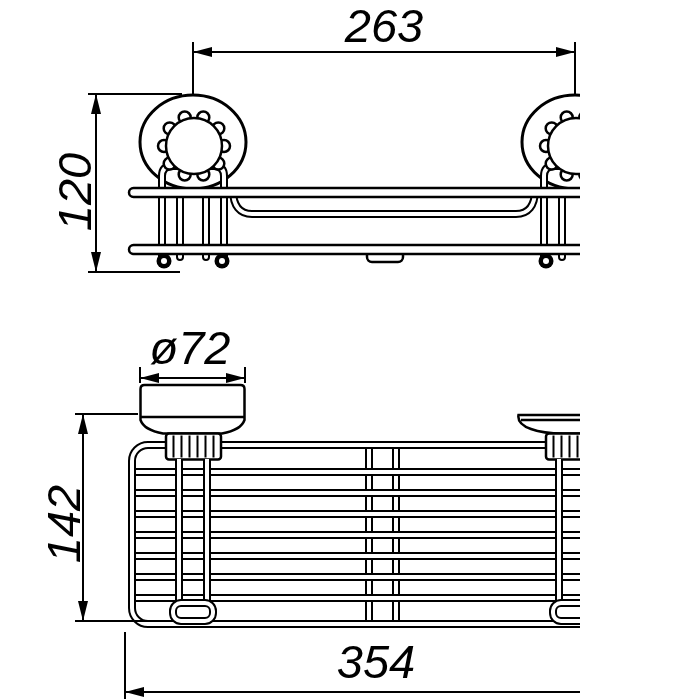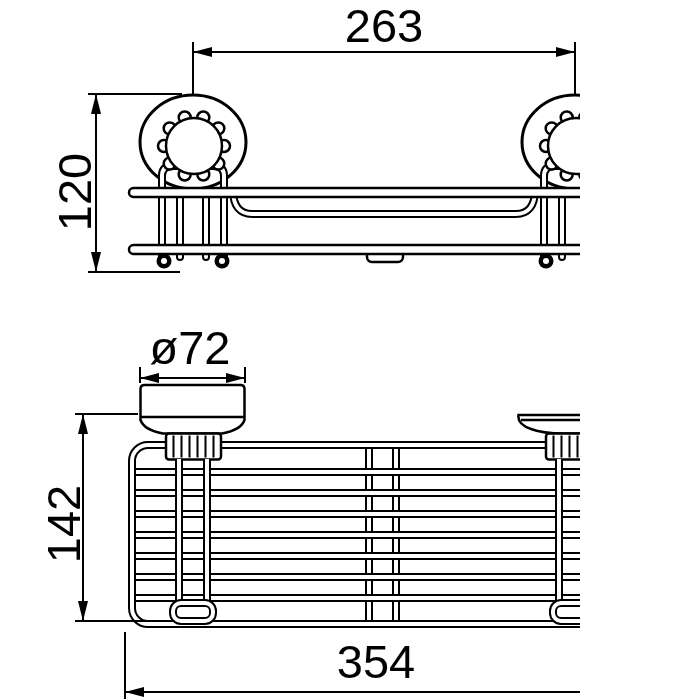--- a/index.html
+++ b/index.html
@@ -1,16 +1,16 @@
 <!DOCTYPE html>
 <html><head>
 <meta charset="utf-8">
 <style>
   html,body{margin:0;padding:0;background:#fff;}
-  .stage{width:580px;height:700px;background:#fff;position:relative;overflow:hidden;}
+  .stage{width:580px;height:700px;background:#fff;position:relative;overflow:hidden;font-style:italic;}
   svg{display:block;}
   
   .ln{fill:#fff;stroke:#000;stroke-width:2.5;}
   .ln3{fill:#fff;stroke:#000;stroke-width:3;}
   .sk{fill:none;stroke:#000;stroke-width:2.5;}
   .sk2{fill:none;stroke:#000;stroke-width:2;}
   
   .wo{fill:none;stroke:#000;stroke-width:8;}
   .wi{fill:none;stroke:#fff;stroke-width:4;}
   .rnd{stroke-linecap:round;}

